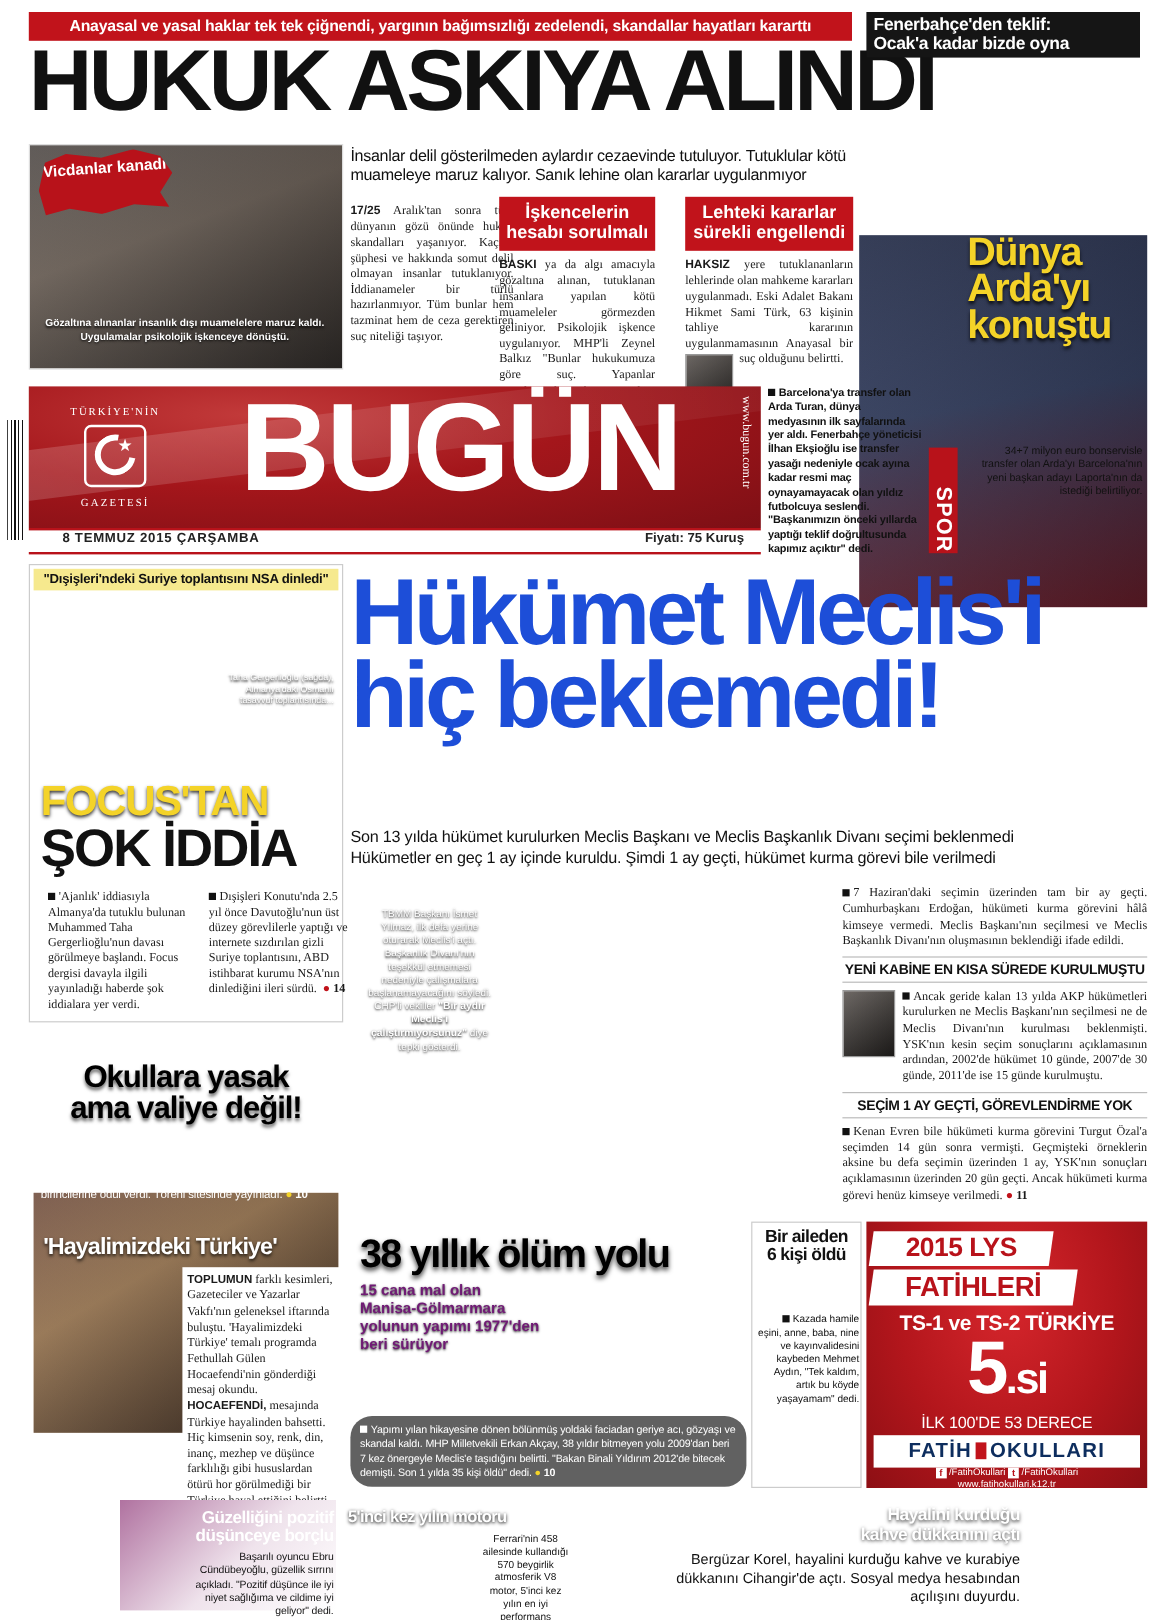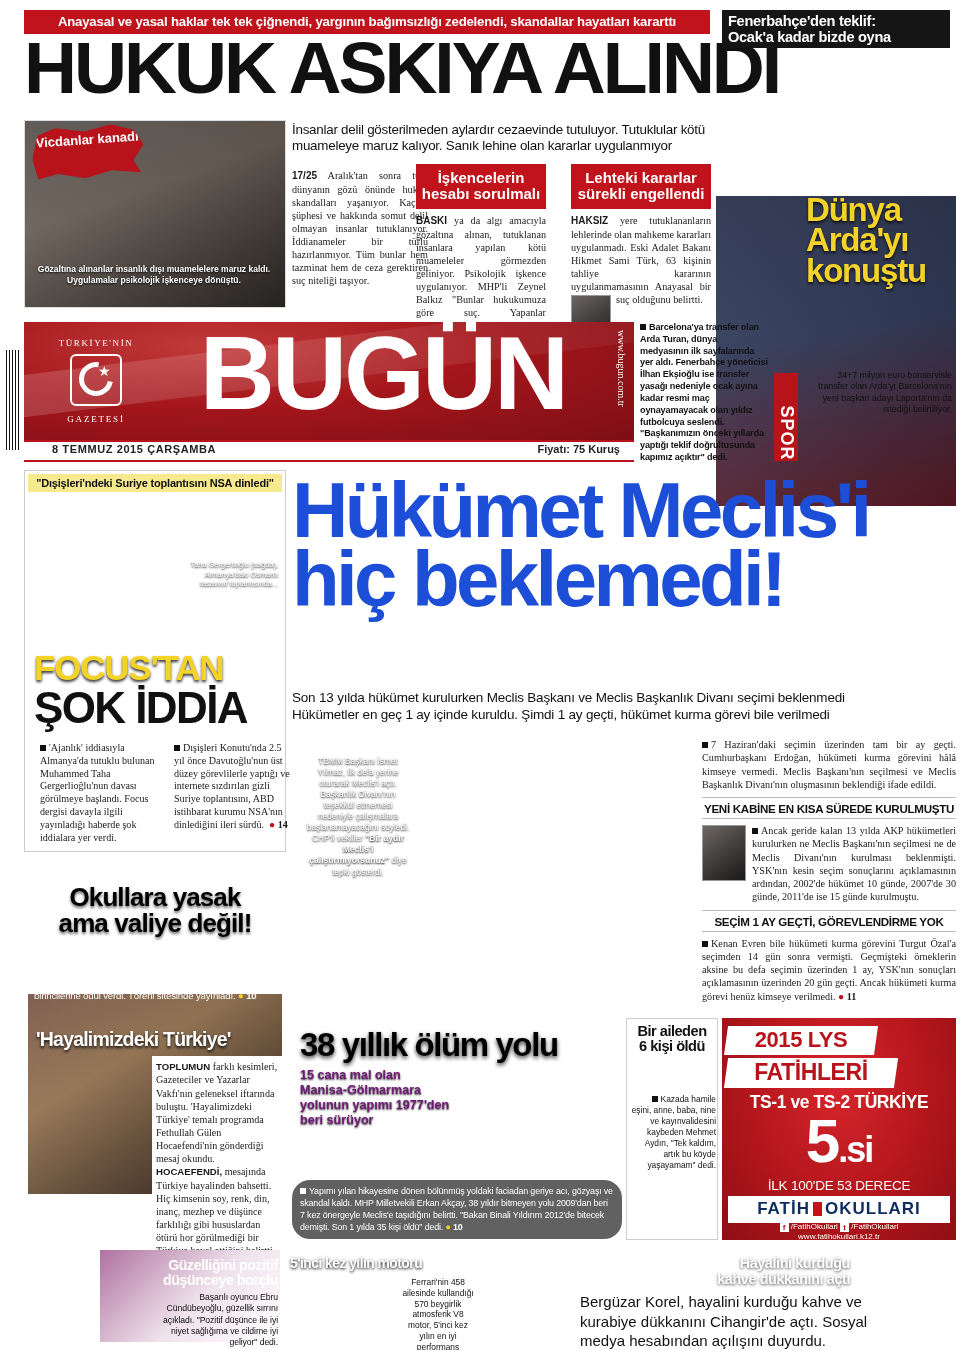--- a/index.html
+++ b/index.html
@@ -238,22 +238,22 @@
   .b1b{ left:146px; top:1292px; width:132px; color:#111; }
   .b1bg{ left:100px; top:1250px; width:180px; height:92px;
     background:linear-gradient(135deg,#b072a0 0%,#efe3ec 55%,#fff 100%); }
   .b2t{ left:290px; top:1256px; width:184px; color:#fff; font-weight:bold;
     font-size:13.8px; letter-spacing:-.5px; text-shadow:0 1px 3px #000;}
   .b2b{ left:400px; top:1274px; width:76px; background:#fff; color:#111;
     font-size:8.4px; line-height:1.28; text-align:center; padding:3px 2px;}
   .b3t{ left:520px; top:1256px; width:330px; color:#fff; font-weight:bold;
     font-size:14.4px; line-height:1.08; text-align:right; letter-spacing:-.4px;
     text-shadow:0 1px 3px rgba(0,0,0,.7);}
-  .b3b{ left:580px; top:1292px; width:290px; color:#111; font-size:15px;
-    line-height:1.3; }
+  .b3b{ left:560px; top:1292px; width:290px; color:#111; font-size:12px;
+    line-height:1.3; text-align:right;}
   .b3wrap{ left:480px; top:1250px; width:456px; height:92px; background:#fff; }
 </style>
 </head>
 <body>
 
 <div class="page">
 
   <div class="abs kicker">Anayasal ve yasal haklar tek tek çiğnendi, yargının bağımsızlığı zedelendi, skandallar hayatları kararttı</div>
   <div class="abs mainhead tight">HUKUK ASKIYA ALINDI</div>
 

